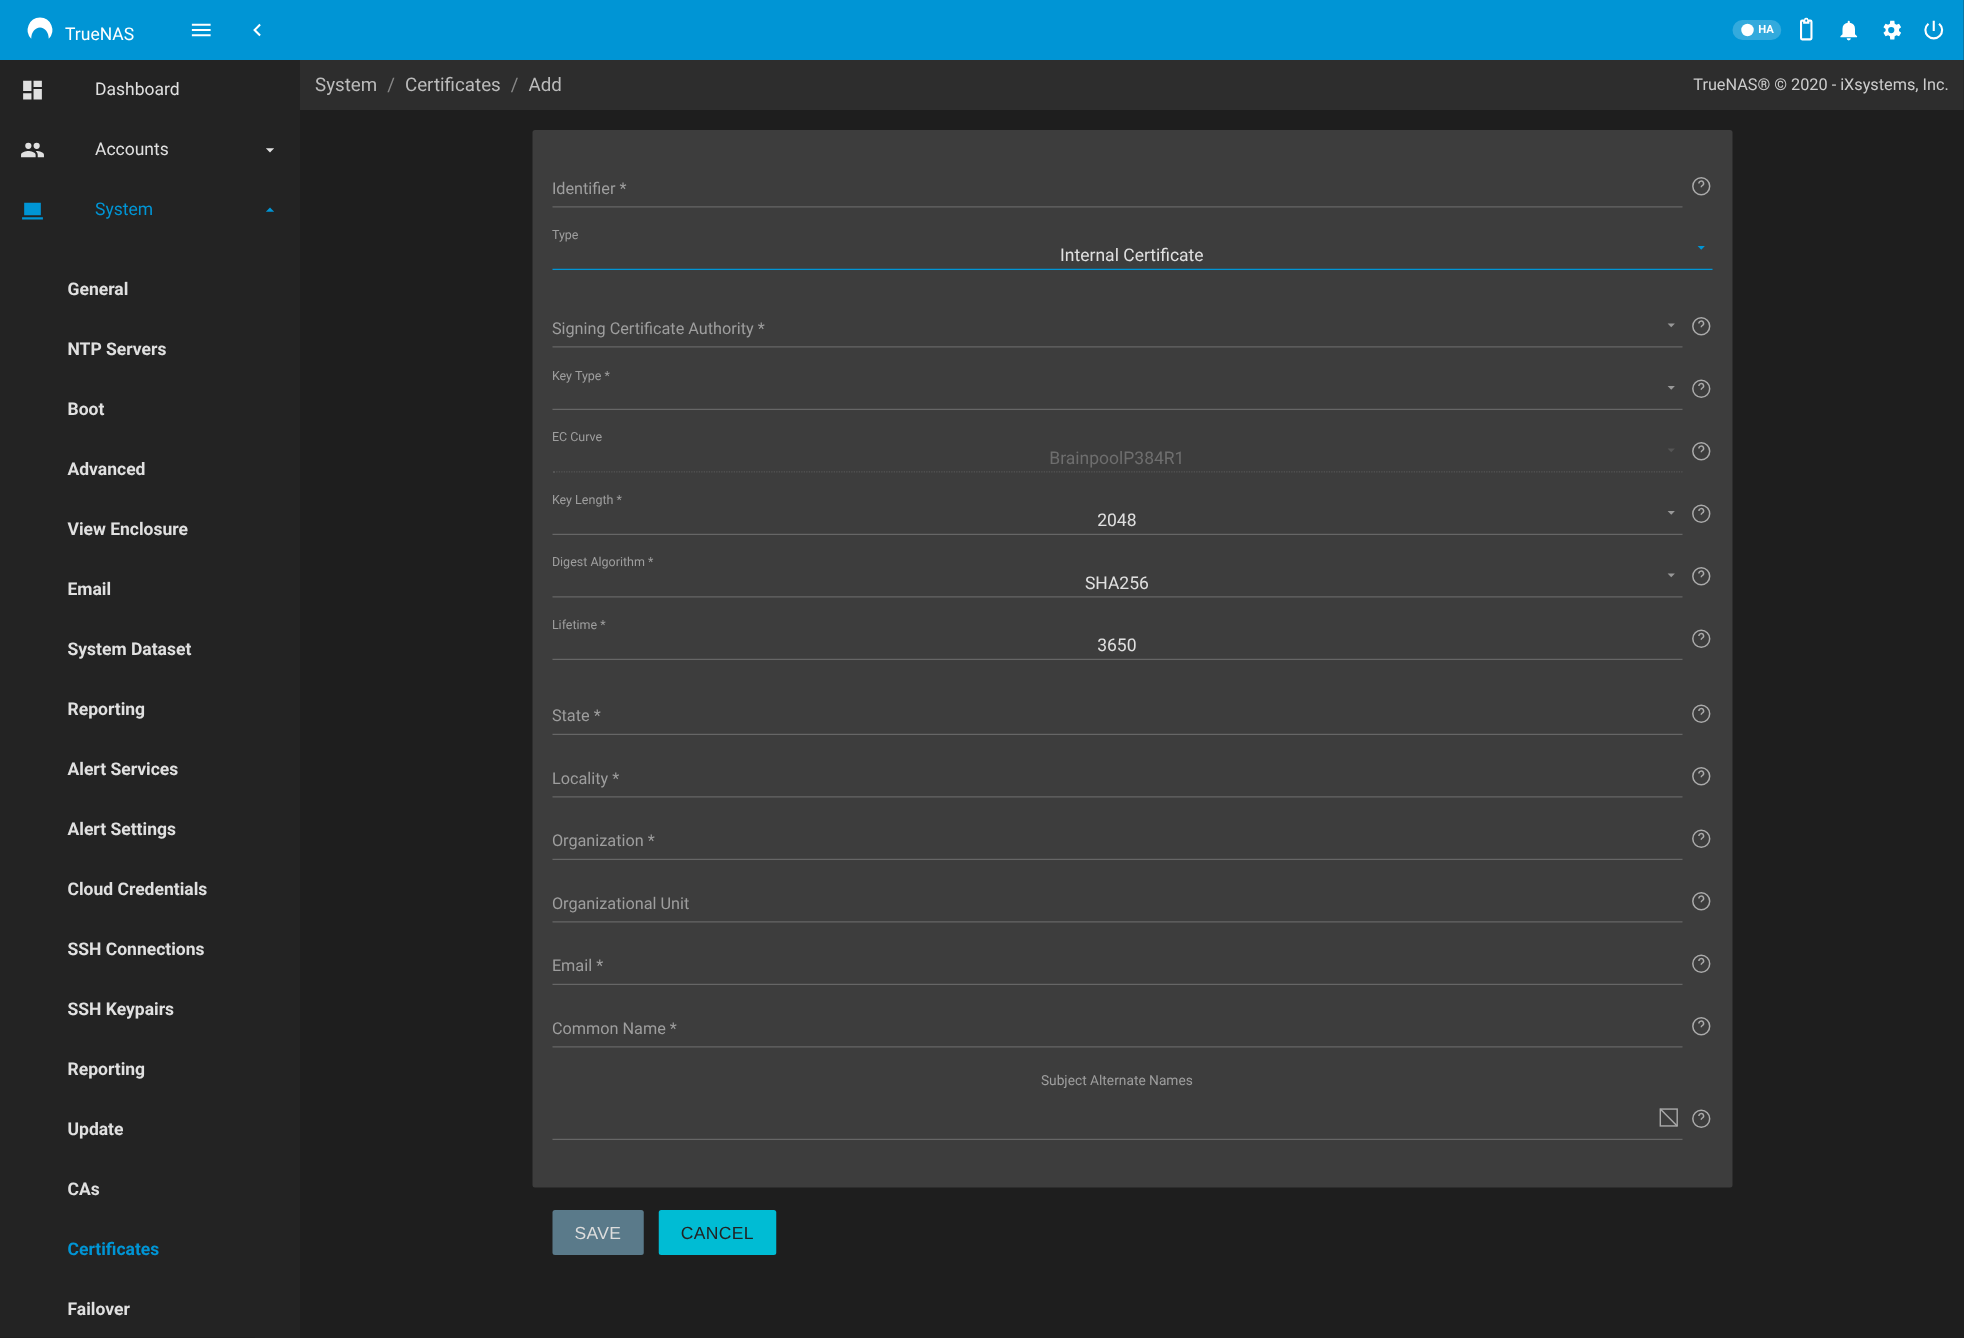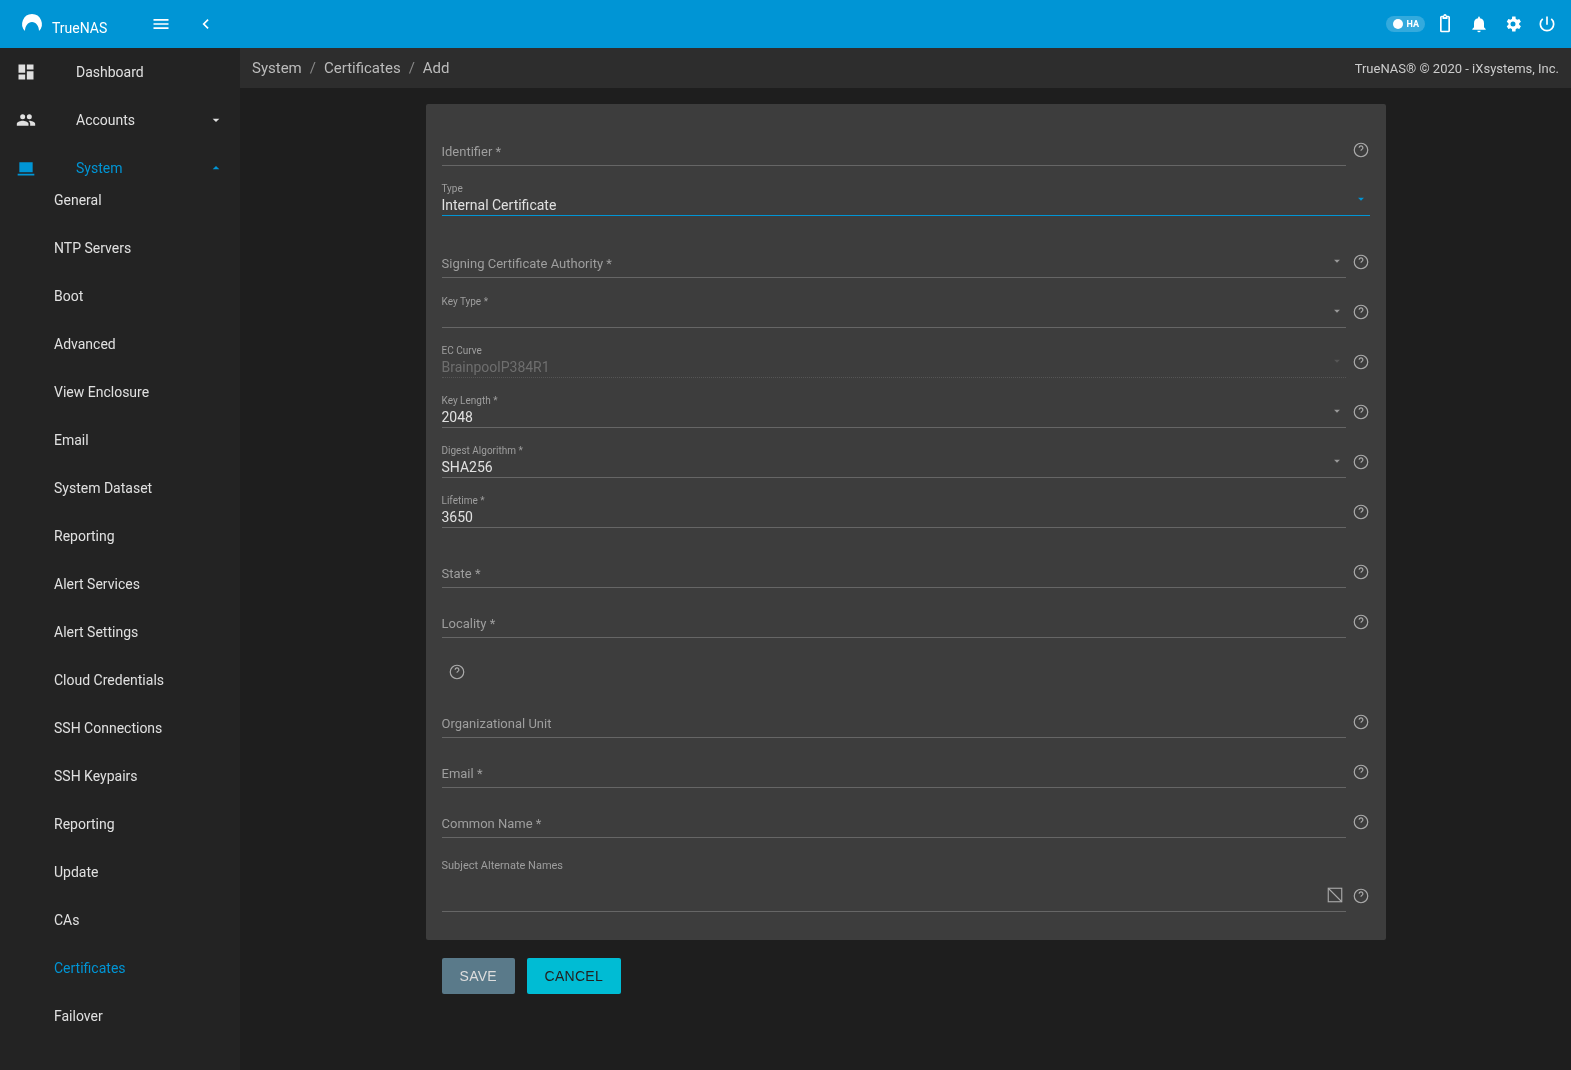--- a/index.html
+++ b/index.html
@@ -53,21 +53,21 @@
   .nav-item{
     display:flex;align-items:center;
     padding:0 16px;height:48px;
     color:var(--text-main);
     cursor:pointer;gap:40px;
   }
   .nav-item.active{color:var(--blue);}
   .nav-item svg{width:20px;height:20px;fill:currentColor;flex-shrink:0;}
   .nav-item .label{flex:1;}
   .nav-item .caret{width:16px;height:16px;}
-  .nav-sub{padding-left:54px;height:48px;display:flex;align-items:flex-start;cursor:pointer;color:var(--text-main);}
+  .nav-sub{padding-left:54px;height:48px;display:flex;align-items:flex-end;cursor:pointer;color:var(--text-main);font-weight:bold;}
   .nav-sub.active{color:var(--blue);}
   
   .breadcrumb-bar{
     position:fixed;top:var(--topbar-h);left:var(--sidebar-w);right:0;
     height:var(--breadcrumb-h);
     background:var(--bg-breadcrumb);
     display:flex;align-items:center;
     padding:0 12px;
     color:#bbb;font-size:15px;z-index:40;
   }
@@ -79,22 +79,23 @@
     position:absolute;
     top:calc(var(--topbar-h) + var(--breadcrumb-h));
     left:var(--sidebar-w);right:0;bottom:0;
     overflow-y:auto;
     padding:16px 0 40px 0;
   }
   .card{
     background:var(--bg-card);
     width:960px;
     margin:0 auto;
-    padding:12px 16px 22px 16px;
+    padding:12px 16px 32px 16px;
     border-radius:2px;
+    text-align:center;
   }
   .form-row{
     position:relative;
     display:flex;align-items:flex-end;
     margin:6px 0;
     min-height:44px;
   }
   .field{
     flex:1;position:relative;
     border-bottom:1px solid #666;
@@ -403,20 +404,24 @@
         <span class="placeholder-label">Locality *</span>
         <div class="value"></div>
       </div>
       <span class="help-icon"><svg viewBox="0 0 24 24">
             <circle cx="12" cy="12" r="9"></circle>
             <path d="M9.5 9a2.5 2.5 0 1 1 3.5 2.3c-.8.4-1 1-1 1.7M12 17h.01"></path>
           </svg></span>
     </div>
 
     <div class="form-row">
+      <div class="field">
+        <span class="placeholder-label">Organization *</span>
+        <div class="value"></div>
+      </div>
       <span class="help-icon"><svg viewBox="0 0 24 24">
             <circle cx="12" cy="12" r="9"></circle>
             <path d="M9.5 9a2.5 2.5 0 1 1 3.5 2.3c-.8.4-1 1-1 1.7M12 17h.01"></path>
           </svg></span>
     </div>
 
     <div class="form-row">
       <div class="field">
         <span class="placeholder-label">Organizational Unit</span>
         <div class="value"></div>

